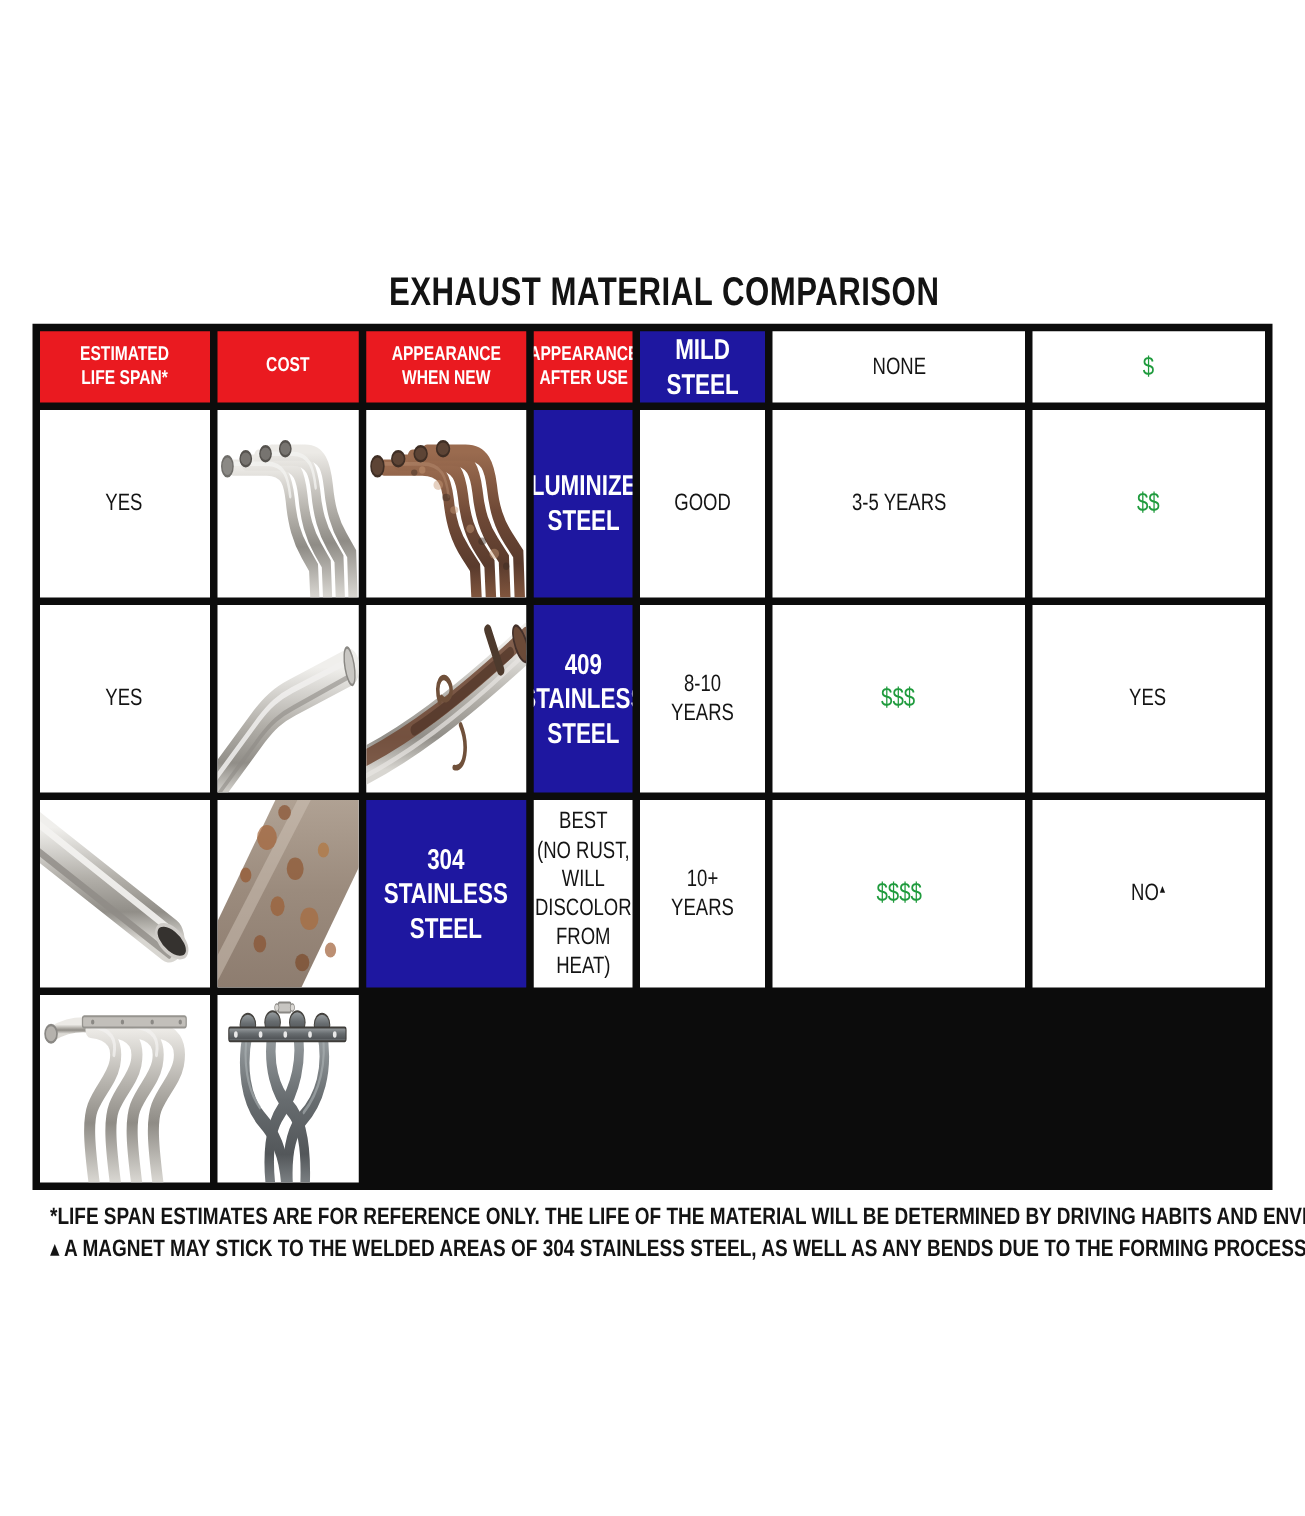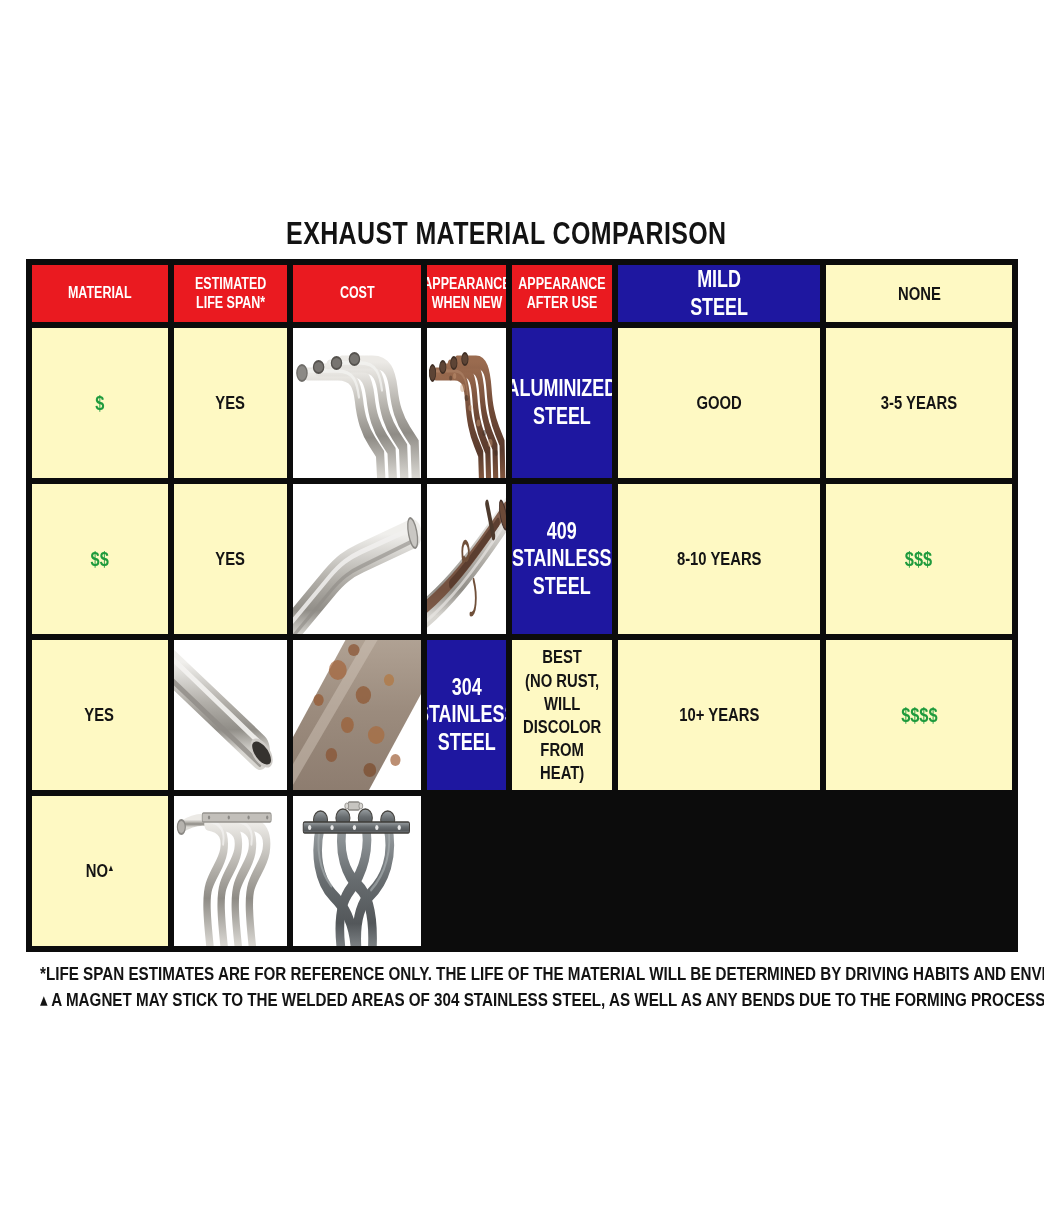--- a/index.html
+++ b/index.html
@@ -7,21 +7,21 @@
     position:relative;
     width:1044px;height:1213px;
     background:#ffffff;
     font-family:"Liberation Sans","DejaVu Sans",sans-serif;
     overflow:hidden;
   }
   .cn{display:inline-block;transform:scaleX(0.78);transform-origin:center center;}
   .cn-left{display:inline-block;transform:scaleX(0.8);transform-origin:left center;white-space:nowrap;}
 
   .title{
-    position:absolute;top:216px;left:10px;width:992px;
+    position:absolute;top:216px;left:35px;width:992px;
     text-align:center;font-size:32px;font-weight:800;color:#131313;
     letter-spacing:0.5px;line-height:1.1;
   }
 
   .tbl{
     position:absolute;top:259px;left:26px;width:992px;height:693px;
     box-sizing:border-box;background:#0c0c0c;
     display:grid;
     grid-template-columns:136px 113px 128px 79px 100px 202px 186px;
     grid-template-rows:57px 150px 150px 150px 150px;
@@ -33,22 +33,22 @@
   }
   .hdr{
     background:var(--header-red,#ea1a20);color:#ffffff;
     font-size:16px;font-weight:800;line-height:1.14;
   }
   .mat{
     background:var(--material-blue,#1e17a0);color:#ffffff;
     font-size:23px;font-weight:800;line-height:1.2;
   }
   .val{
-    background:#fef9c3;color:#141414;
-    font-size:19px;font-weight:700;line-height:1.22;
+    background:#ffffff;color:#141414;
+    font-size:19px;font-weight:400;line-height:1.22;
   }
   .cost{color:var(--cost-green,#1f9b3d);font-size:21px;}
   .pre{white-space:pre-line;}
   .sup{vertical-align:6px;font-size:11px;margin-left:1px;}
   .img{background:#ffffff;padding:0;}
   .img svg{display:block;width:100%;height:100%;}
 
   .foot{
     position:absolute;top:961px;left:40px;width:990px;
     color:#131313;font-size:19px;font-weight:800;line-height:1.38;
@@ -91,23 +91,20 @@
     </linearGradient>
   </defs>
 </svg>
 
 <div class="page">
 
   <div class="title"><span class="cn">EXHAUST MATERIAL COMPARISON</span></div>
 
   <div class="tbl">
 
-    <div class="cell hdr">
-        <span class="cn pre">MATERIAL</span>
-      </div>
     <div class="cell hdr">
         <span class="cn pre">ESTIMATED
 LIFE SPAN*</span>
       </div>
     <div class="cell hdr">
         <span class="cn pre">COST</span>
       </div>
     <div class="cell hdr">
         <span class="cn pre">APPEARANCE
 WHEN NEW</span>

